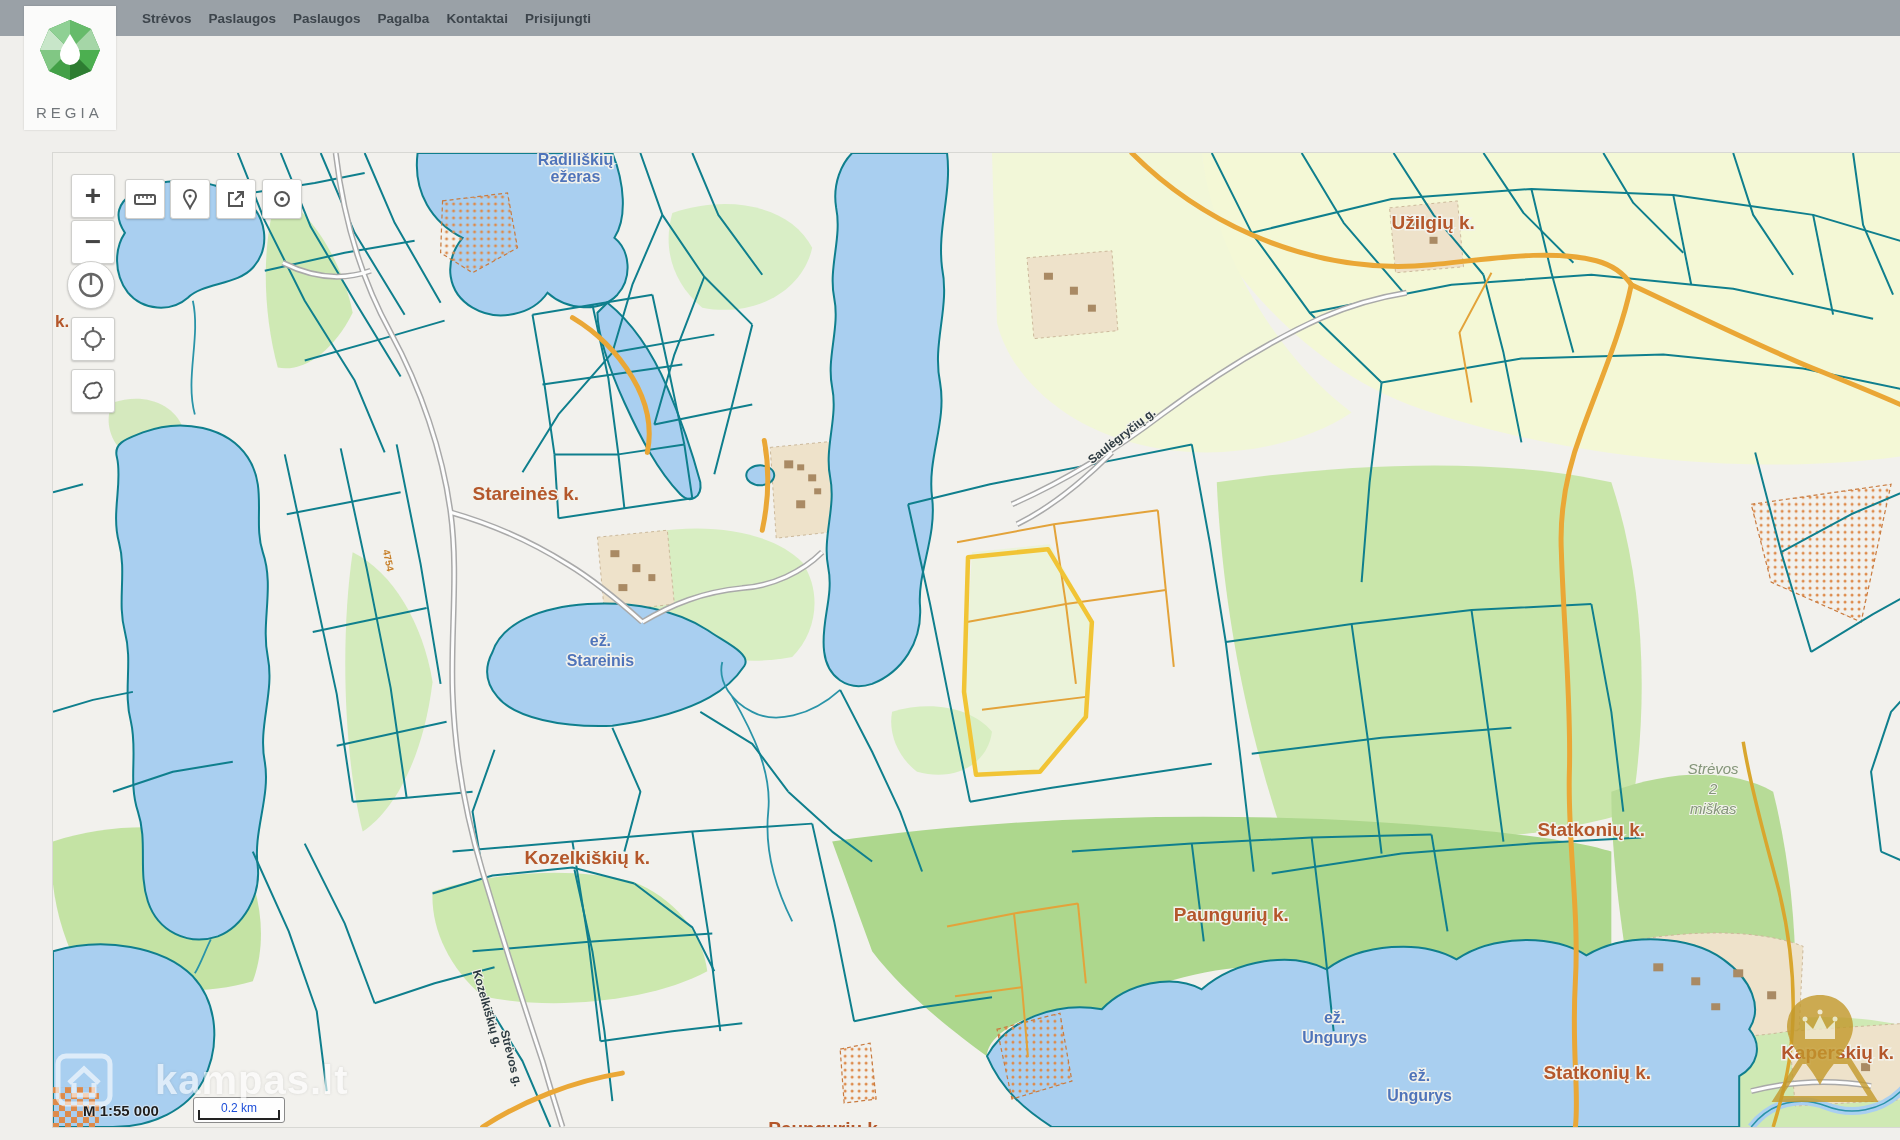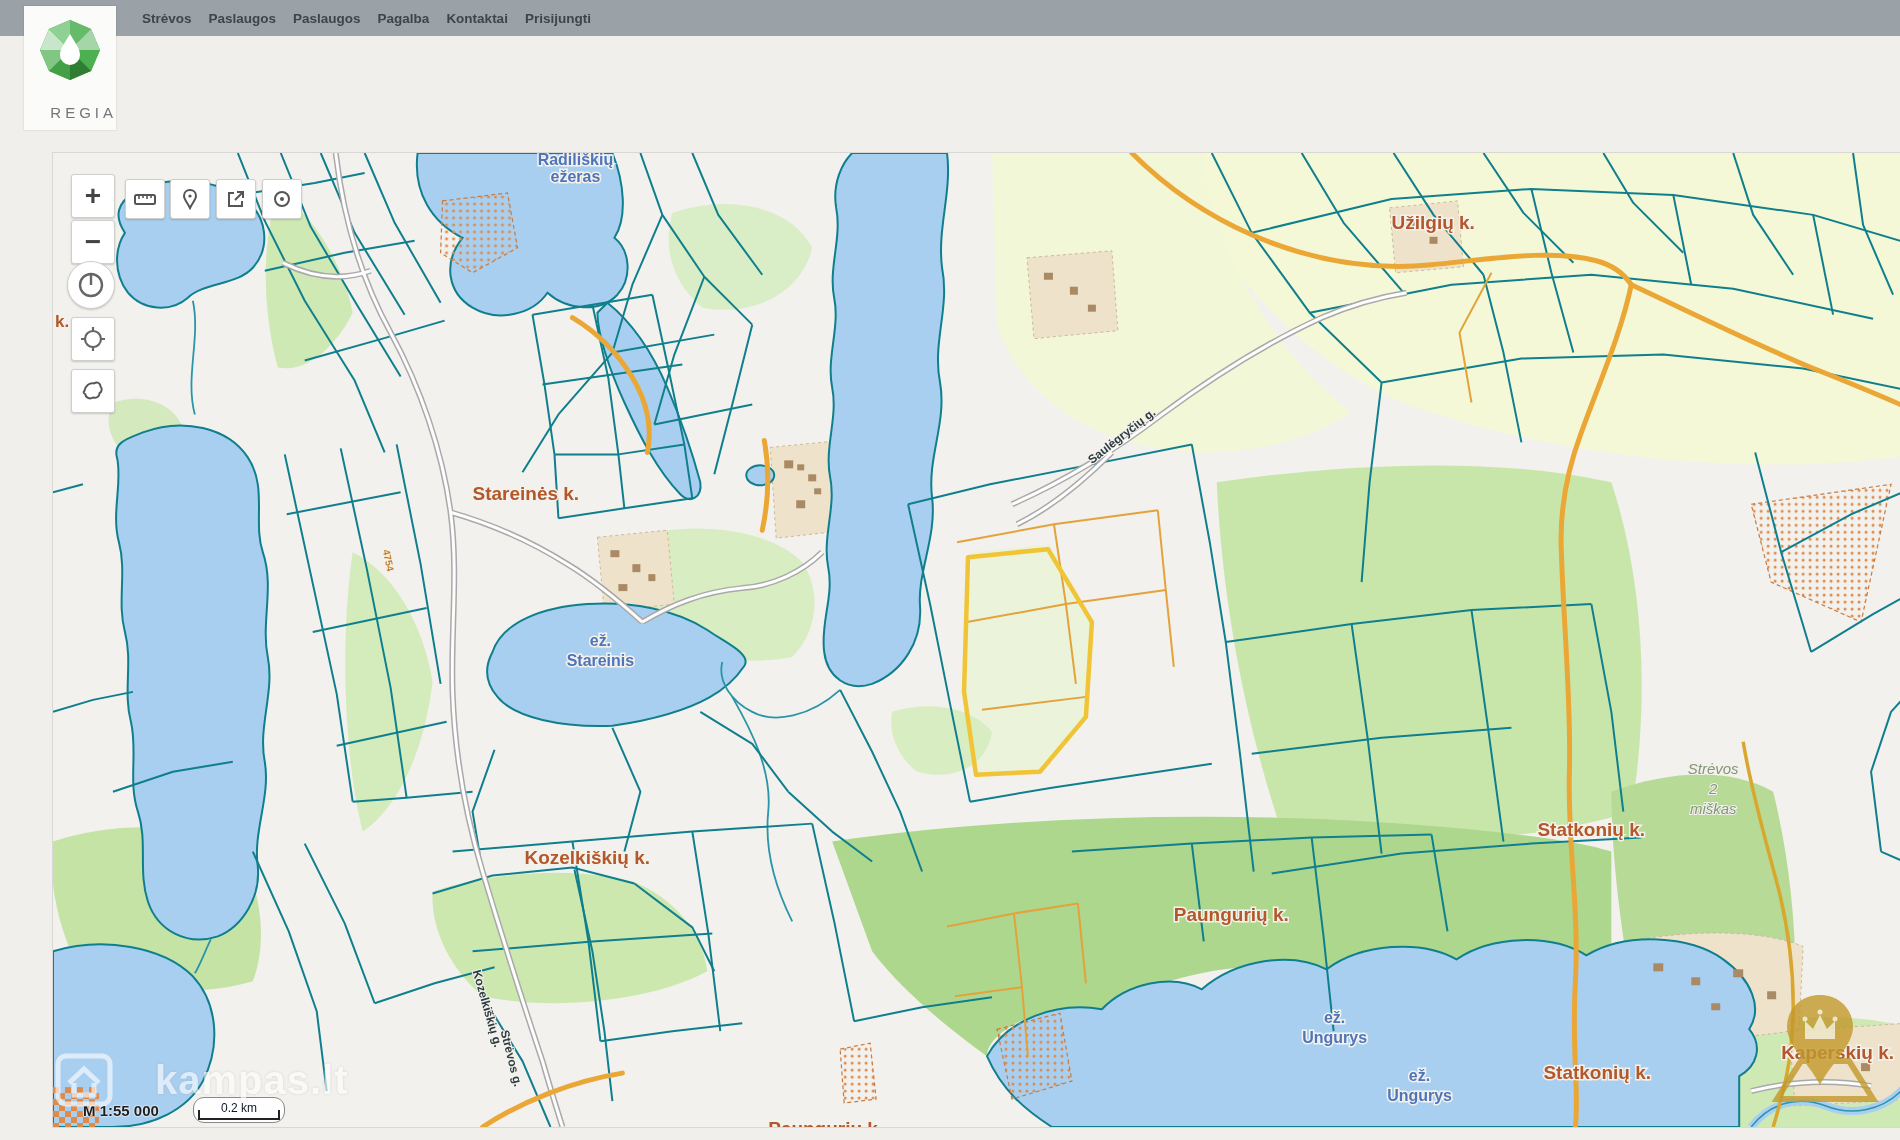--- a/index.html
+++ b/index.html
@@ -2,39 +2,39 @@
 <html><head>
 <meta charset="utf-8">
 <style>
   html,body{margin:0;padding:0;}
   body{width:1900px;height:1140px;background:#f0efec;font-family:"Liberation Sans",sans-serif;overflow:hidden;position:relative;}
   .topbar{position:absolute;left:0;top:0;width:1900px;height:36px;background:#9aa1a7;}
   .menu{position:absolute;left:142px;top:0;height:36px;display:flex;align-items:center;gap:17px;}
   .menu a{color:#3d454c;font-size:13.5px;font-weight:bold;text-decoration:none;cursor:pointer;}
   .logo-tab{position:absolute;left:24px;top:6px;width:92px;height:124px;background:#fbfbfa;box-shadow:0 0 2px rgba(0,0,0,.15);}
   .logo-tab svg{position:absolute;left:14px;top:12px;}
-  .brand-name{position:absolute;left:1px;top:98px;width:92px;text-align:right;color:#71767a;font-size:15px;letter-spacing:4px;}
+  .brand-name{position:absolute;left:12px;top:98px;width:92px;text-align:left;color:#71767a;font-size:15px;letter-spacing:4px;}
   .map-wrap{position:absolute;left:12px;top:152px;width:1876px;height:976px;overflow:hidden;border:1px solid #d8d8d4;box-sizing:border-box;background:#f2f1ed;margin-left:40px;}
   .map-wrap > svg.map{position:absolute;left:0;top:0;width:100%;height:100%;}
   
   text{font-family:"Liberation Sans",sans-serif;paint-order:stroke;stroke:#f3f2ec;stroke-width:3px;}
   text.village{fill:#b4572b;font-size:19px;font-weight:bold;}
   text.lake{fill:#4f74ba;font-size:16px;font-weight:bold;text-anchor:middle;}
   text.forest{fill:#84957a;font-size:15px;font-style:italic;text-anchor:middle;stroke-width:2px;}
   text.street{fill:#2e3b42;font-size:12px;font-weight:bold;stroke-width:2px;}
   text.roadnum{fill:#c77f2a;font-size:10px;font-weight:bold;stroke-width:1.5px;}
   text.edge{fill:#b4572b;font-size:17px;font-weight:bold;}
   
   .ctl{position:absolute;background:#fff;border:1px solid #cfcfcc;border-radius:3px;box-shadow:0 1px 2px rgba(0,0,0,.18);display:flex;align-items:center;justify-content:center;color:#555;cursor:pointer;box-sizing:border-box;}
   .ctl svg{display:block;}
   .zoombtn{left:18px;width:44px;height:44px;font-size:28px;font-weight:bold;color:#444;}
   .round{border-radius:50%;}
   
   .scale-text{position:absolute;left:30px;top:949px;font-size:15px;font-weight:bold;color:#1e1e1e;text-shadow:0 0 2px #fff,0 0 2px #fff;}
-  .scalebar{position:absolute;left:140px;top:944px;width:92px;height:26px;background:rgba(255,255,255,.9);border:1px solid #8a8a8a;border-radius:11px;text-align:center;font-size:12px;color:#0f172a;line-height:20px;box-sizing:border-box;}
+  .scalebar{position:absolute;left:140px;top:944px;width:92px;height:26px;background:rgba(255,255,255,.9);border:1px solid #8a8a8a;border-radius:3px;text-align:center;font-size:12px;color:#1d4ed8;line-height:20px;box-sizing:border-box;}
   .scalebar .bracket{position:absolute;left:4px;right:4px;bottom:2px;height:8px;border-left:2px solid #222;border-right:2px solid #222;border-bottom:2px solid #222;}
   
   .wm-left{position:absolute;left:2px;top:900px;display:flex;align-items:center;opacity:.62;pointer-events:none;gap:42px;}
   .wm-left .wm-text{color:#fff;font-size:40px;font-weight:bold;letter-spacing:1px;text-shadow:0 0 3px rgba(120,120,120,.4);}
   .wm-right-text{position:absolute;right:4px;top:938px;color:rgba(185,141,30,.82);font-size:40px;font-weight:bold;pointer-events:none;}
   .wm-pin{position:absolute;left:1712px;top:840px;opacity:.8;pointer-events:none;}
 </style>
 </head>
 <body>
 

